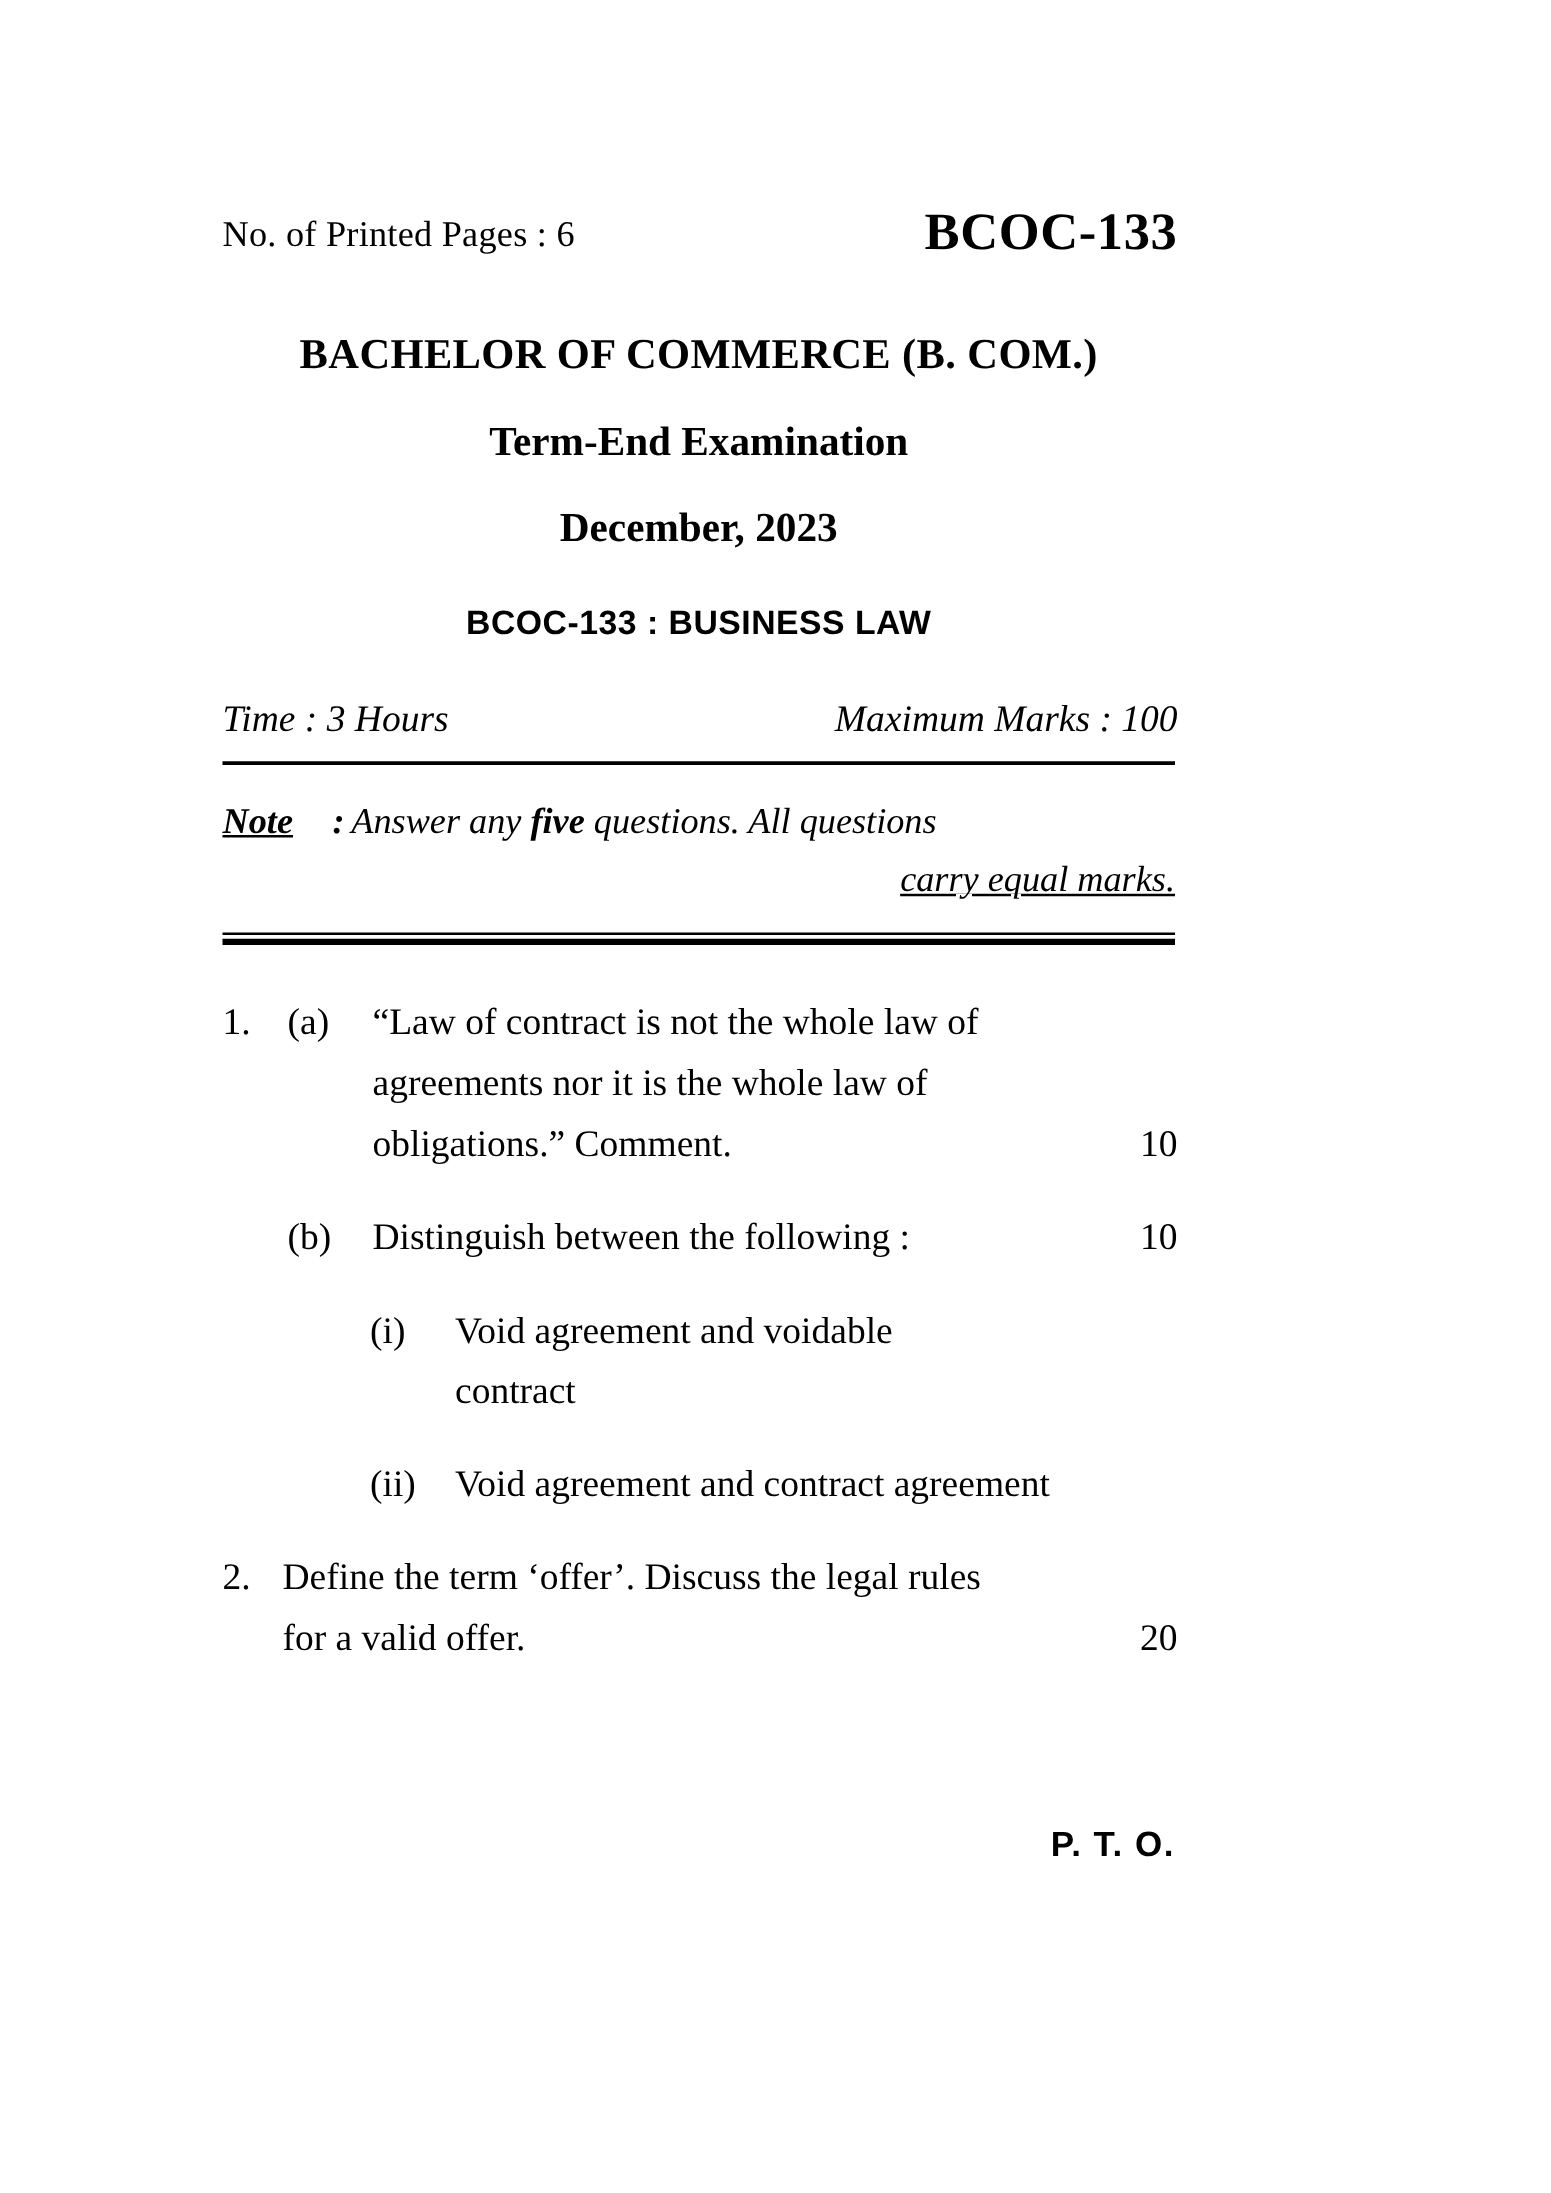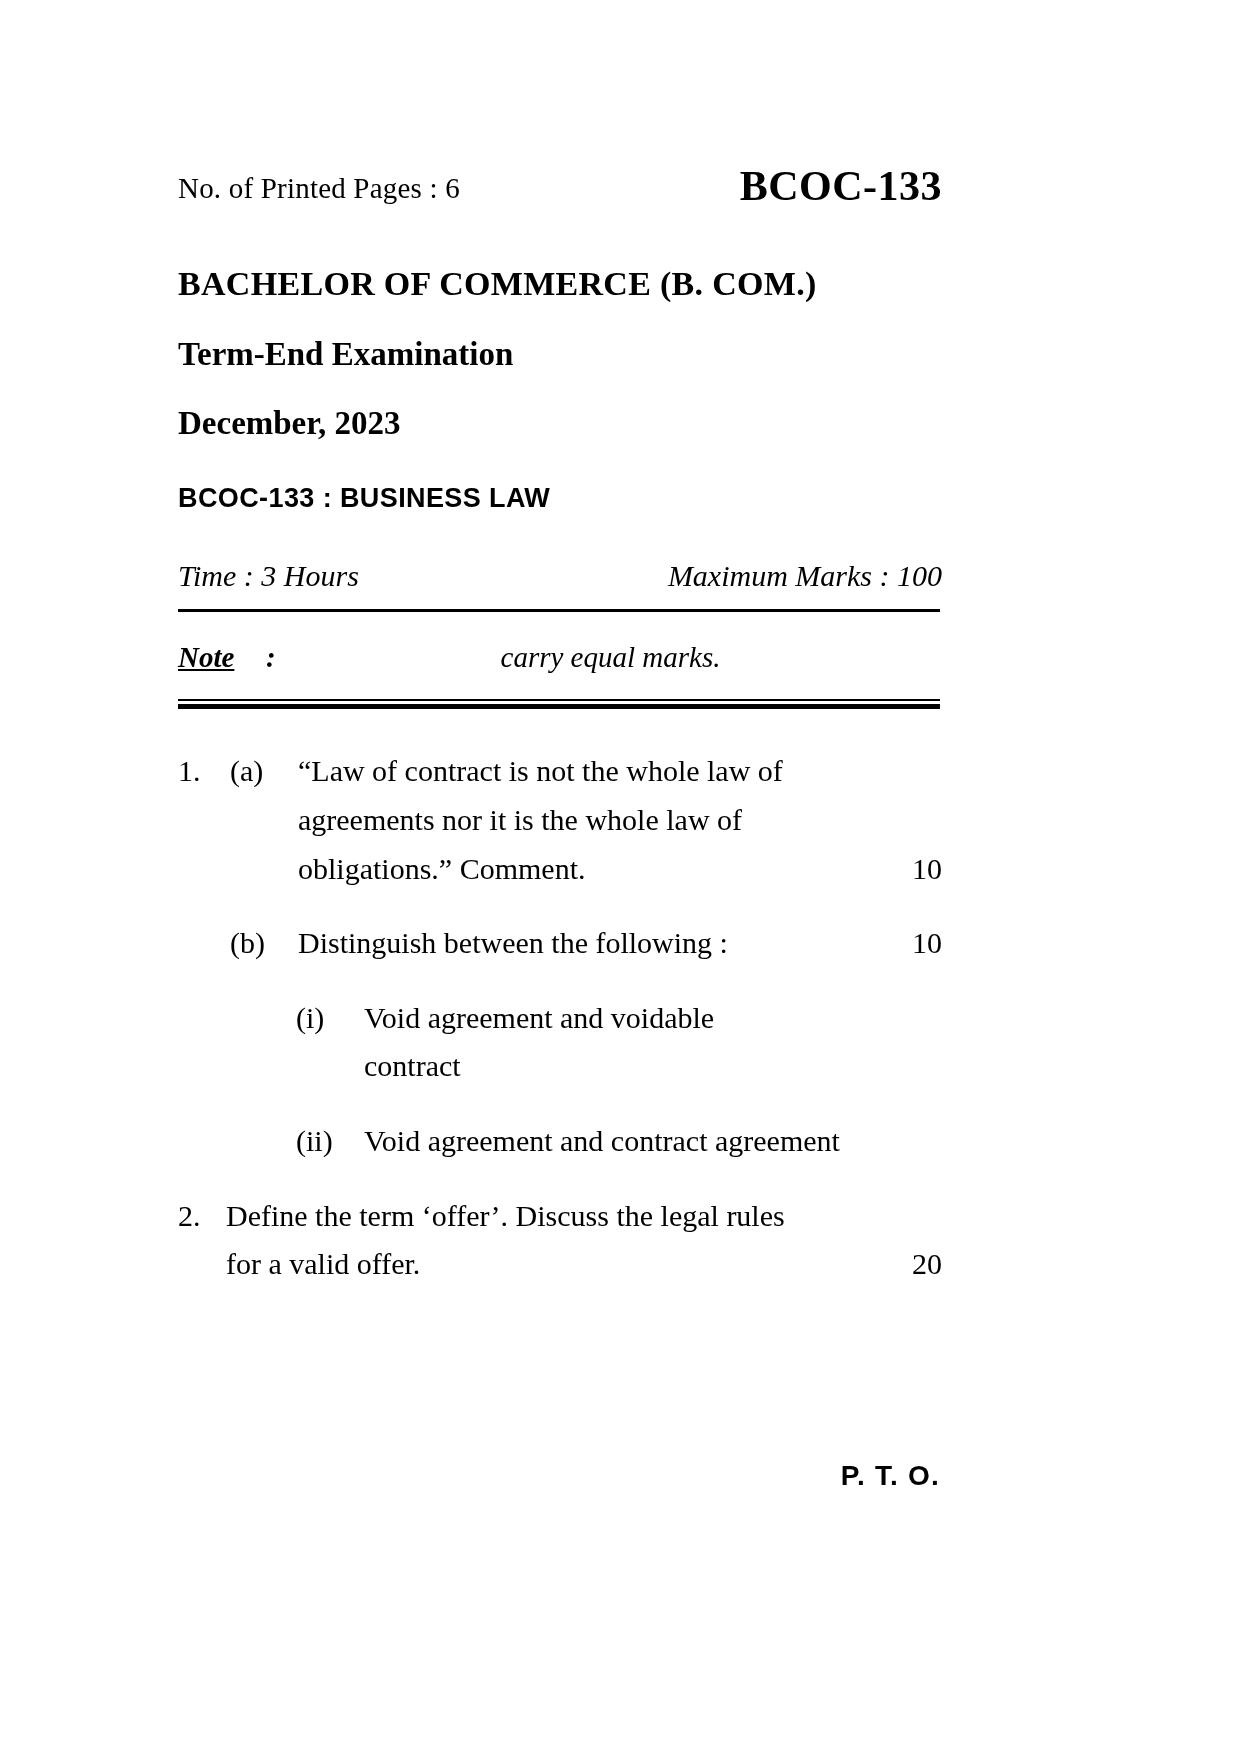--- a/index.html
+++ b/index.html
@@ -49,21 +49,21 @@
     top: 0;
     font-size: 42px;
     font-weight: bold;
     letter-spacing: 0.5px;
     white-space: nowrap;
   }
 
   
   .title-block {
     margin-top: 44px;
-    text-align: left;
+    text-align: center;
   }
   .t-degree {
     font-size: 34px;
     font-weight: bold;
     letter-spacing: 0.3px;
     line-height: 1.2;
   }
   .t-exam {
     font-size: 33px;
     font-weight: bold;
@@ -137,21 +137,22 @@
     font-style: italic;
   }
   .note-body {
     margin-left: 103px;
     text-align: justify;
     text-justify: inter-word;
   }
   .note-body .b { font-weight: bold; font-style: italic; }
   .note-line2 {
     margin-left: 103px;
-    text-align: center;
+    text-align: right;
+    text-decoration: underline;
   }
 
   .rule-double {
     margin-top: 18px;
     width: 100%;
     border-top: 2px solid #000;
     padding-top: 3px;
   }
   .rule-double-inner {
     border-top: 5px solid #000;
@@ -245,20 +246,21 @@
 
     <div class="meta-row">
       <div class="meta-time">Time : 3 Hours</div>
       <div class="meta-marks">Maximum Marks : 100</div>
     </div>
     <div class="rule-single"></div>
 
     <div class="note-block">
       <span class="note-label">Note</span>
       <span class="note-colon">:</span>
+      <div class="note-body"><span>Answer  any </span><span class="b">five</span><span> questions.  All  questions</span></div>
       <div class="note-line2">carry equal marks.</div>
     </div>
 
     <div class="rule-double">
       <div class="rule-double-inner"></div>
     </div>
 
     <div class="questions">
 
       <div class="q-row">

